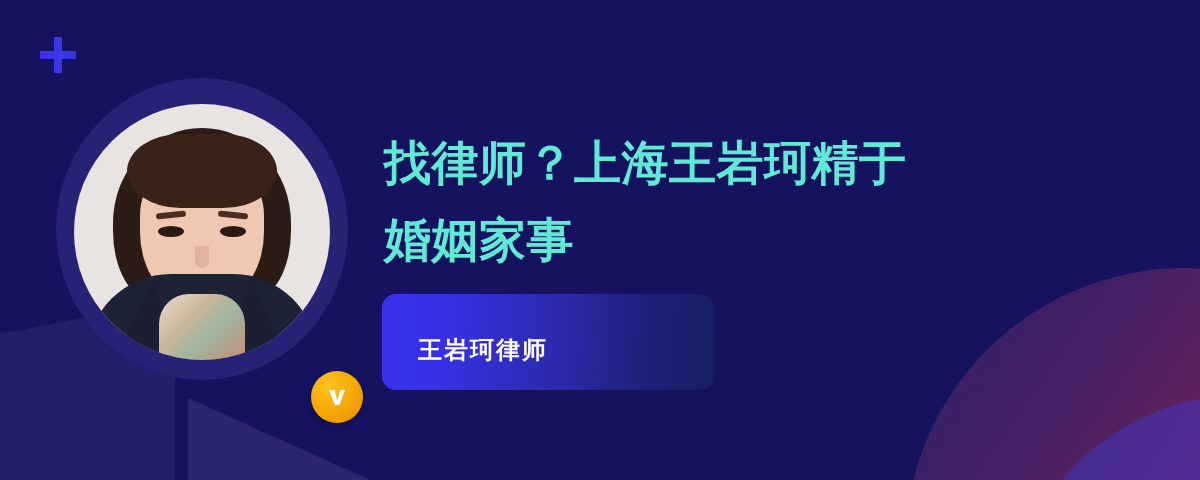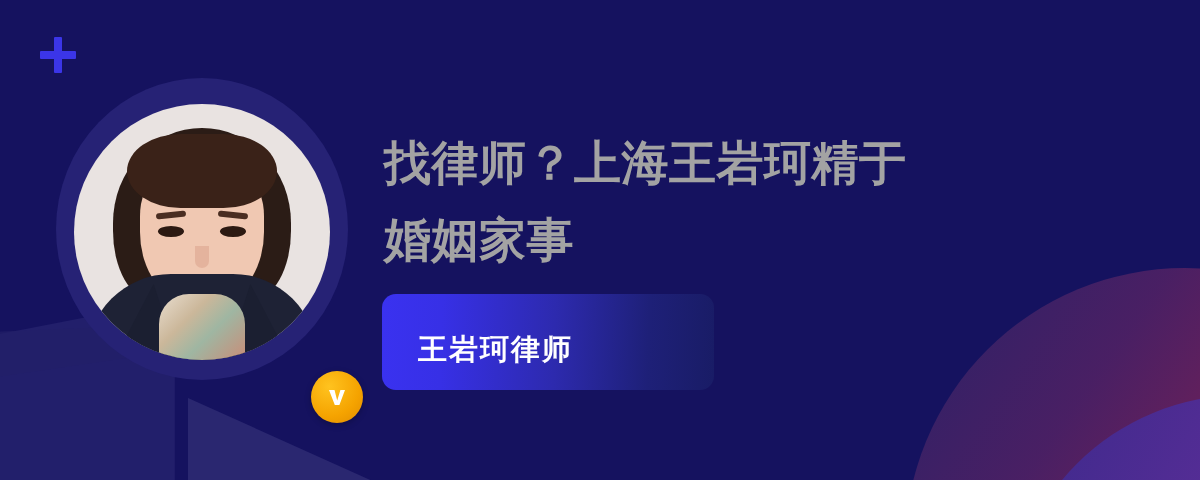--- a/index.html
+++ b/index.html
@@ -232,40 +232,40 @@
     box-shadow: 0 2px 6px rgba(0,0,0,.25);
   }
   .verified-badge svg { display: block; }
 
   
   .headline {
     position: absolute;
     left: 384px;
     top: 124px;
     width: 700px;
-    color: #a3a3a3;
+    color: #5eead4;
     font-size: 47px;
     line-height: 77px;
     font-weight: bold;
     letter-spacing: .5px;
     white-space: pre-line;
   }
 
   .cta-button {
     position: absolute;
     left: 382px;
     top: 294px;
     width: 332px;
     height: 96px;
     border: 0;
     border-radius: 14px;
     background: linear-gradient(92deg, #3a32f0 0%, #3730e6 18%, #2d2aae 52%, #1e2078 80%, #191c66 100%);
     color: #ffffff;
     font-family: "Liberation Sans", "DejaVu Sans", sans-serif;
-    font-size: 29px;
+    font-size: 24px;
     font-weight: bold;
     letter-spacing: 2px;
     text-align: left;
     padding: 16px 0 0 36px;
     cursor: pointer;
     display: flex;
     align-items: center;
   }
 </style>
 </head>

